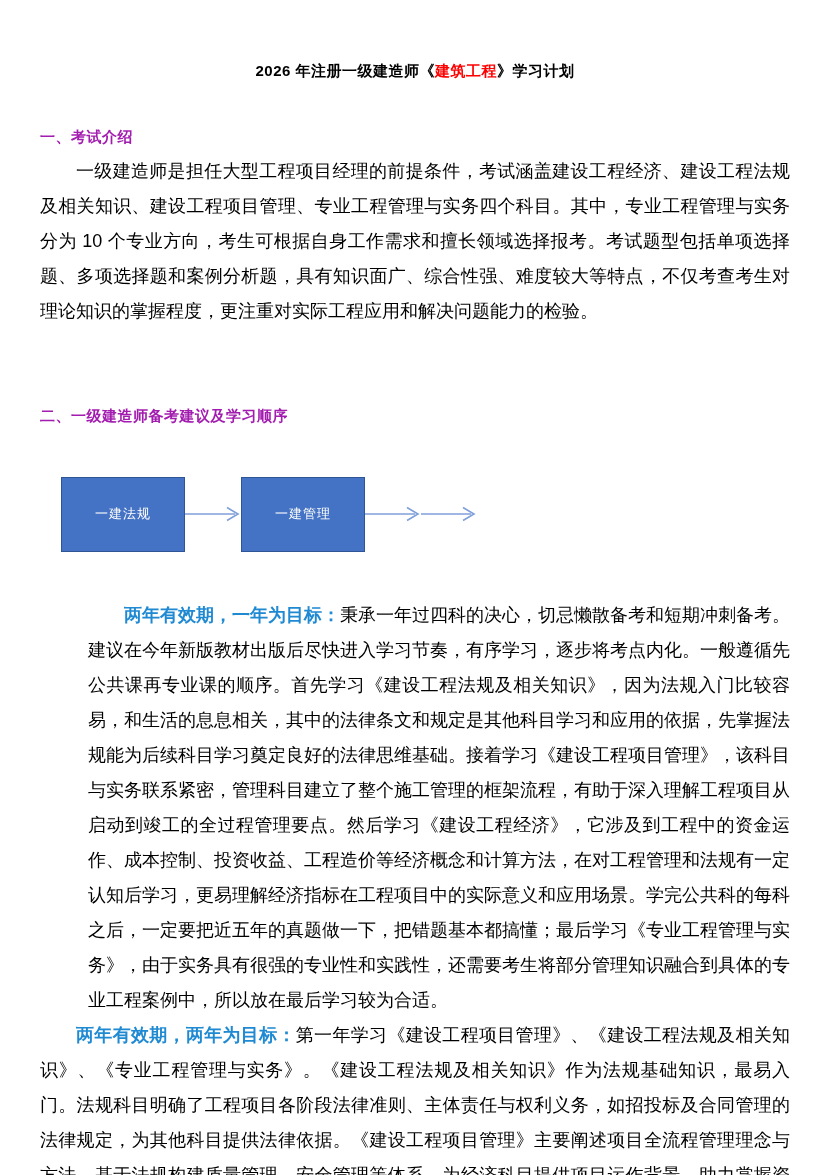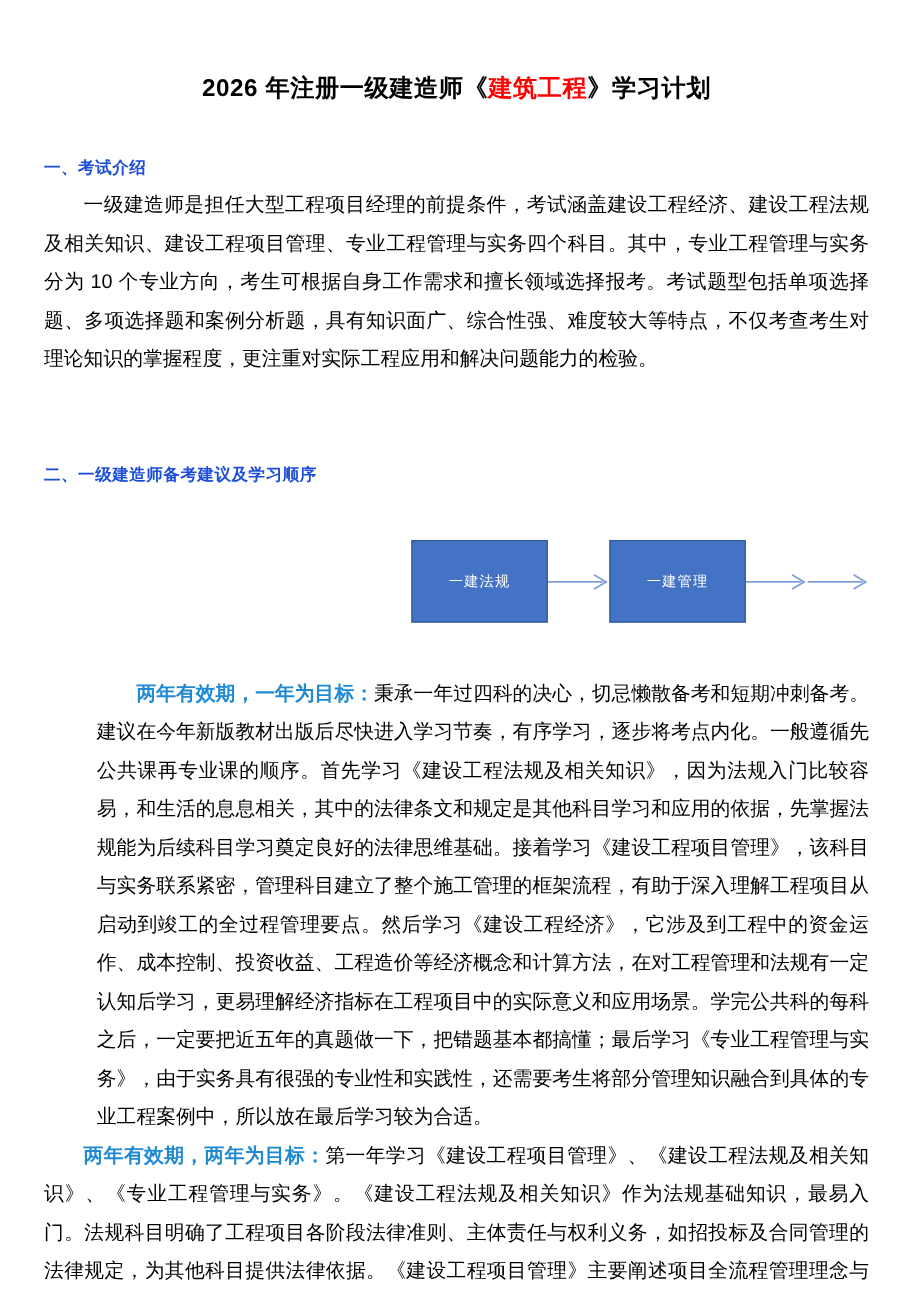--- a/index.html
+++ b/index.html
@@ -17,33 +17,33 @@
     height: 1175px;
     background: #ffffff;
     overflow: hidden;
     box-sizing: border-box;
     padding: 0 40px;
   }
 
   
   .doc-title {
     text-align: center;
-    font-size: 22px;
+    font-size: 15px;
     font-weight: bold;
     letter-spacing: 0.5px;
     padding-top: 50px;
     line-height: 1.4;
     white-space: nowrap;
   }
   .doc-title .t-red { color: #ff0000; }
   .doc-title .t-black { color: #000000; }
 
   
   .section-heading {
-    color: #1d4ed8;
+    color: #a21caf;
     font-weight: bold;
     font-size: 15px;
     letter-spacing: 0.5px;
   }
   #heading-1 { margin-top: 47px; }
   #heading-2 { margin-top: 78px; }
 
   
   .para {
     font-size: 18px;
@@ -59,21 +59,21 @@
     color: #1f8ad2;
     font-weight: bold;
   }
 
   
   .flow {
     margin-top: 40px;
     height: 96px;
     display: flex;
     align-items: center;
-    justify-content: flex-end;
+    justify-content: flex-start;
     padding-left: 21px;
   }
   .flow-box {
     width: 124px;
     height: 75px;
     background: #4472c4;
     border: 1px solid #2f5597;
     color: #ffffff;
     font-size: 13px;
     display: flex;

